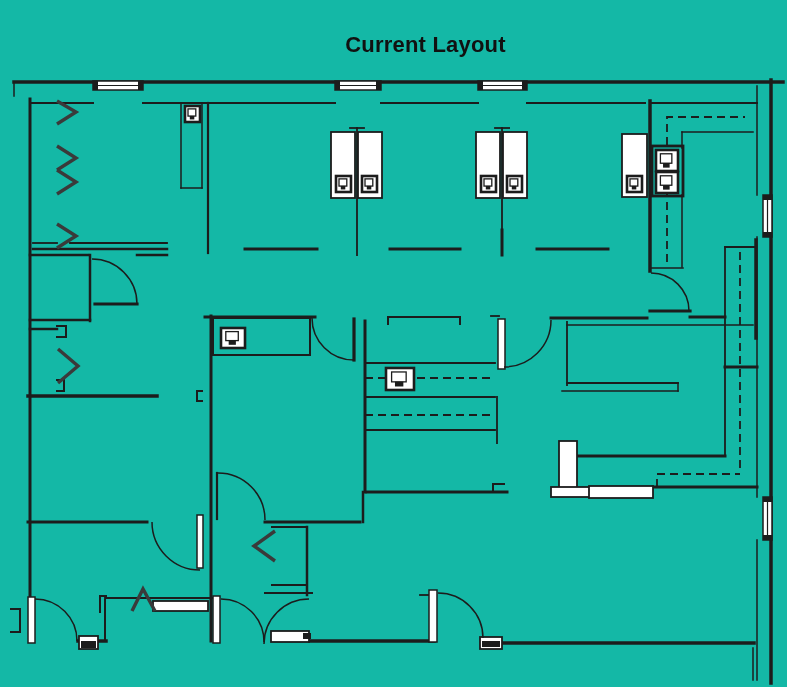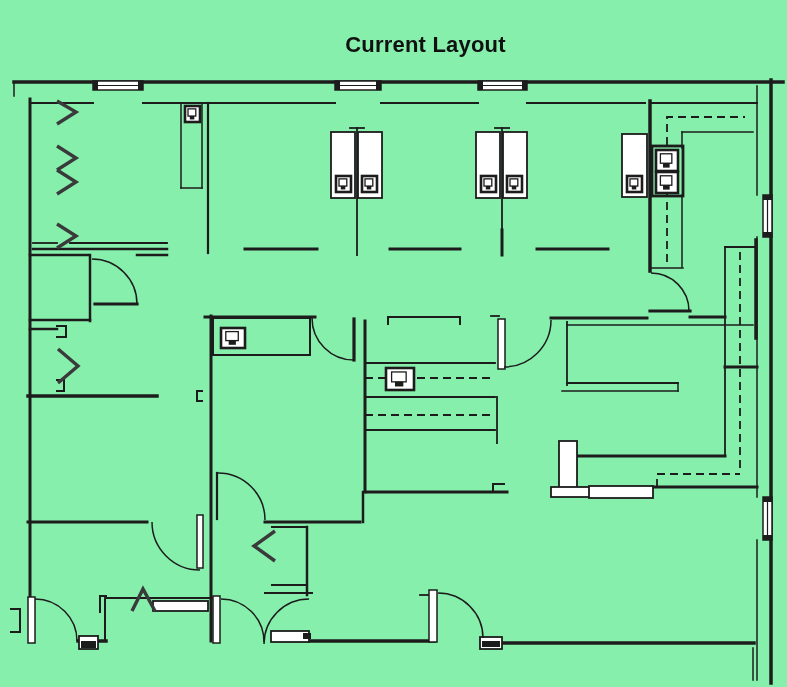--- a/index.html
+++ b/index.html
@@ -1,16 +1,16 @@
 <!DOCTYPE html>
 <html><head>
 <meta charset="utf-8">
 <style>
   html,body{margin:0;padding:0;background:#ffffff;}
-  .stage{position:relative;width:787px;height:687px;background:#86efac;overflow:hidden;
+  .stage{position:relative;width:787px;height:687px;background:#14b8a6;overflow:hidden;
          font-family:"Liberation Sans",sans-serif;}
   .plan-title{position:absolute;top:32px;left:0;width:100%;text-align:center;
               transform:translateX(32px);font-size:22px;font-weight:bold;color:#111;
               letter-spacing:0.2px;}
   svg{position:absolute;top:0;left:0;}
 </style>
 </head>
 <body>
 
 <div class="stage">

